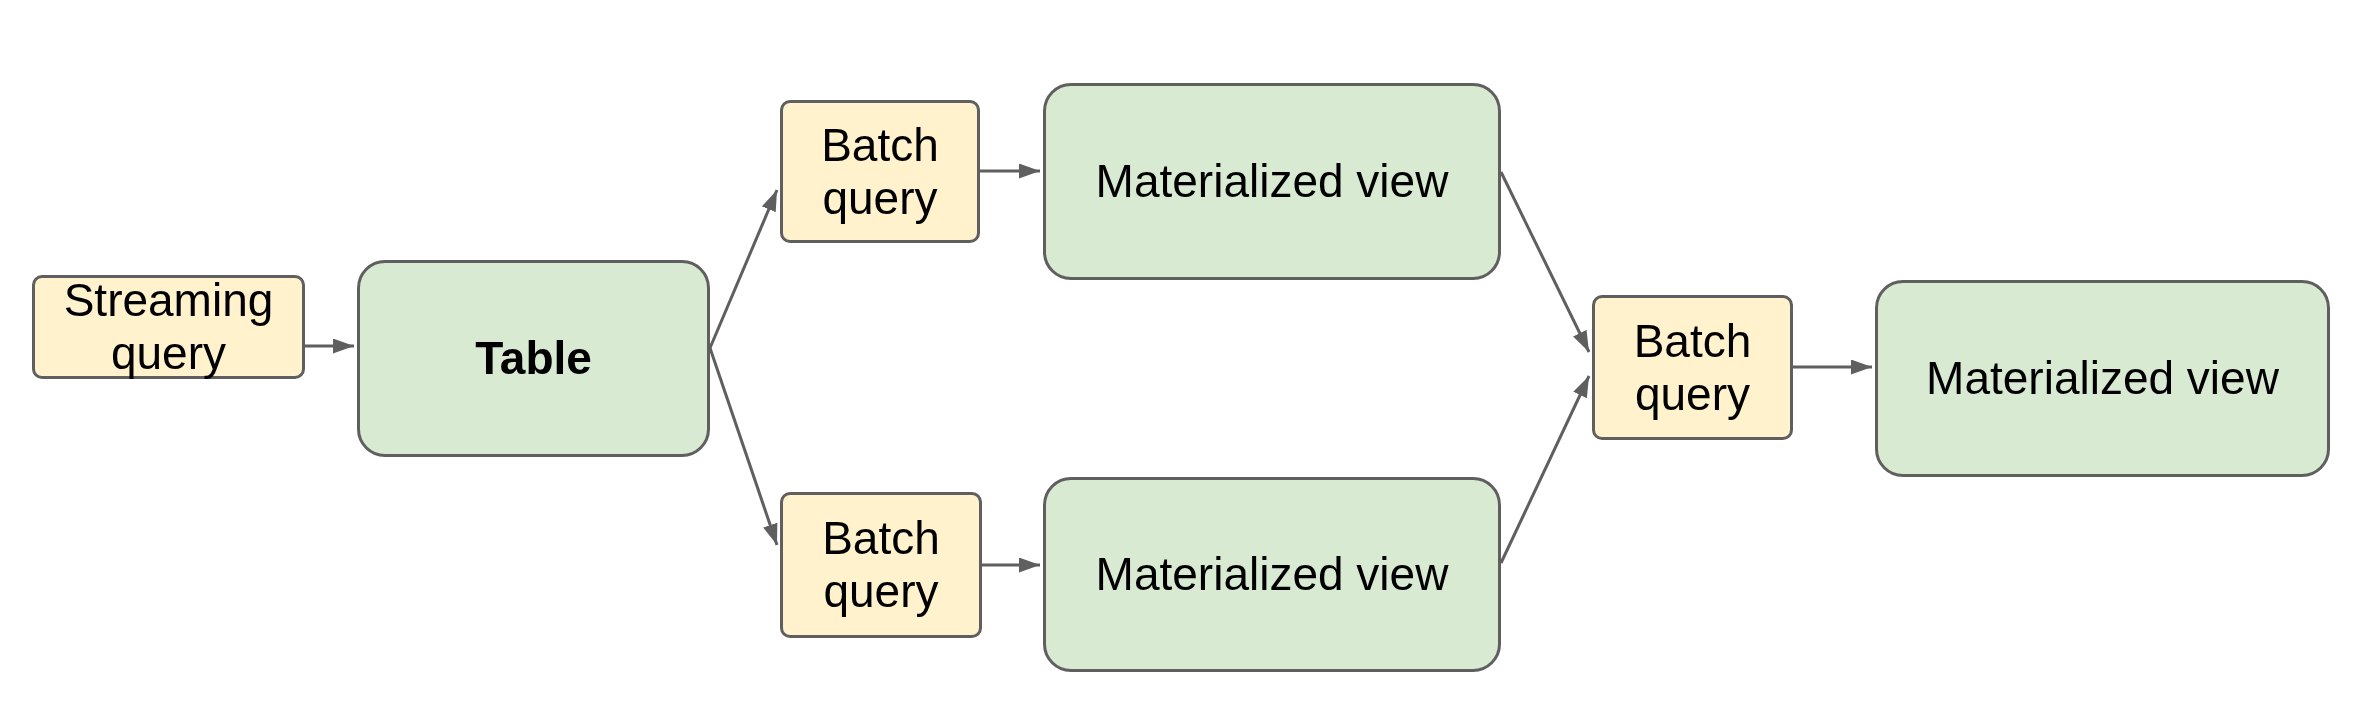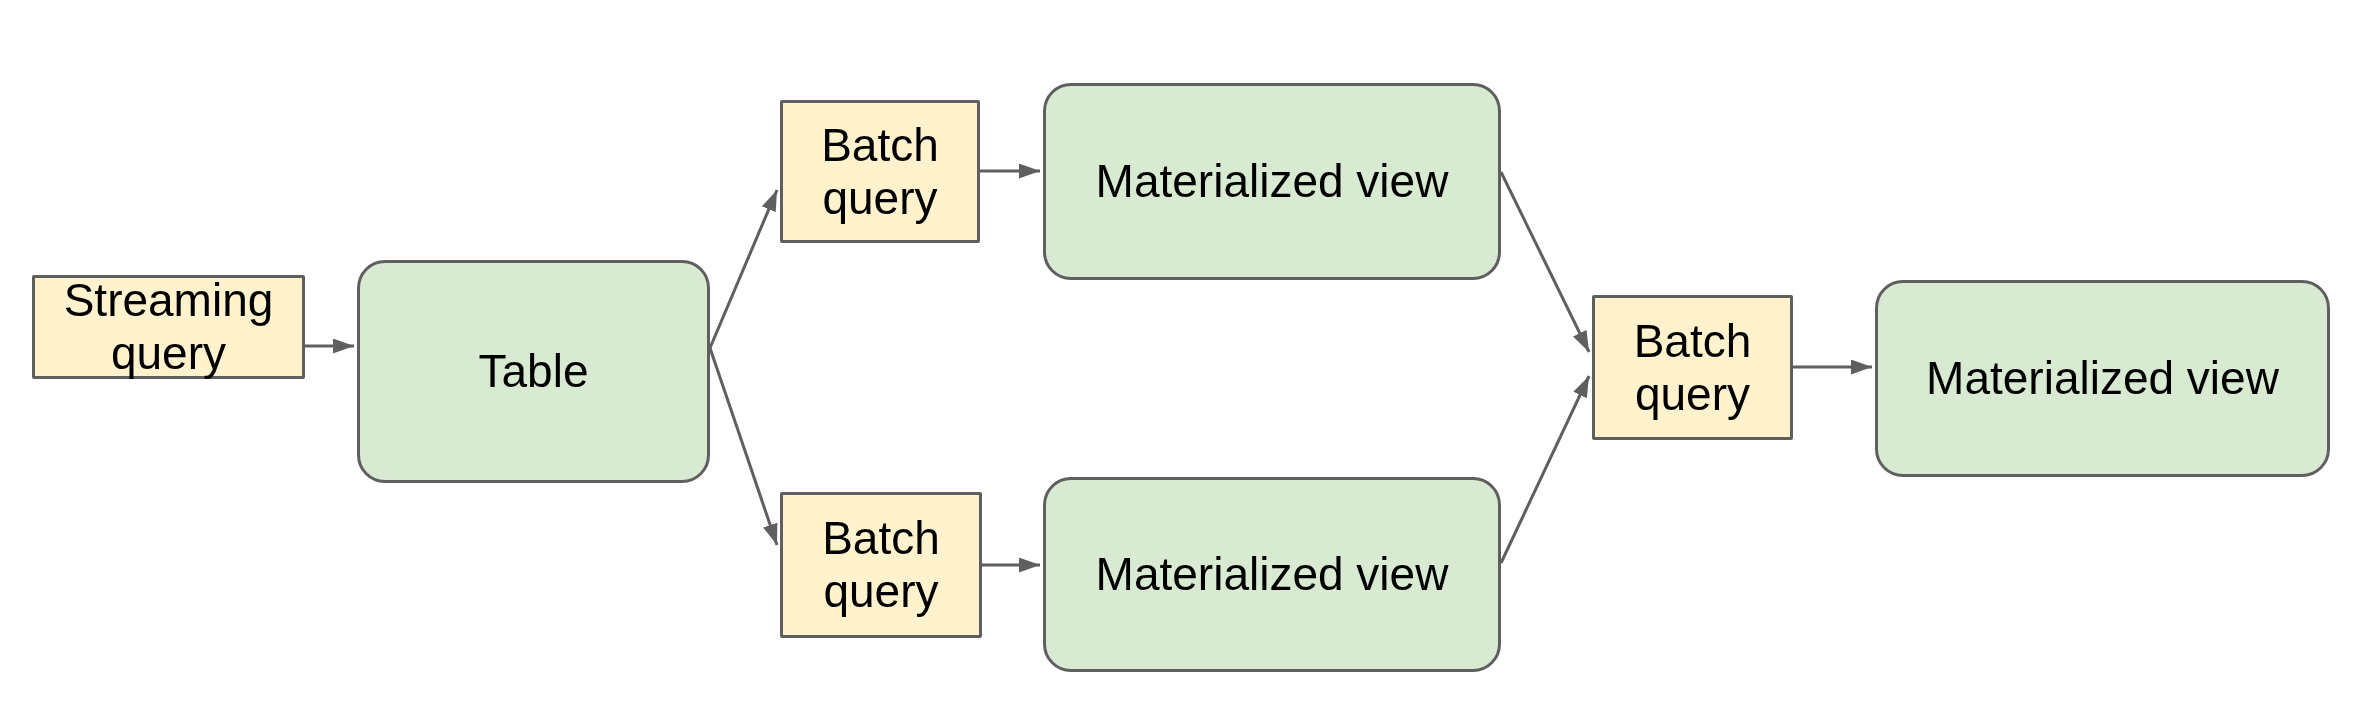--- a/index.html
+++ b/index.html
@@ -34,21 +34,21 @@
     justify-content: center;
     text-align: center;
     font-size: 46px;
     line-height: 1.15;
     color: var(--label-text, #000000);
     border: 3px solid var(--node-border, #5f5f5f);
     padding: 0 10px;
   }
   .node.query {
     background: var(--query-fill, #fff2cc);
-    border-radius: 2px;
+    border-radius: 10px;
   }
   .node.store {
     background: var(--store-fill, #d9ead3);
     border-radius: 28px;
     margin-top: 10px;
   }
 </style>
 </head>
 <body>
 
@@ -68,21 +68,21 @@
     <line class="edge" x1="710" y1="348" x2="777" y2="545" marker-end="url(#arrowhead)"></line>
     <line class="edge" x1="982" y1="565" x2="1040" y2="565" marker-end="url(#arrowhead)"></line>
     <line class="edge" x1="1501" y1="563" x2="1589" y2="376" marker-end="url(#arrowhead)"></line>
     <line class="edge" x1="1793" y1="367" x2="1872" y2="367" marker-end="url(#arrowhead)"></line>
   </svg>
 
   <div class="node query" style="left:32px; top:275px; width:273px; height:104px;">
     <span>Streaming query</span>
   </div>
 
-  <div class="node store" style="left:357px; top:250px; width:353px; height:223px;">
+  <div class="node store" style="left:357px; top:250px; width:353px; height:197px;font-weight:bold;">
     <span>Table</span>
   </div>
 
   <div class="node query" style="left:780px; top:100px; width:200px; height:143px;">
     <span>Batch query</span>
   </div>
 
   <div class="node store" style="left:1043px; top:73px; width:458px; height:197px;">
     <span>Materialized view</span>
   </div>

